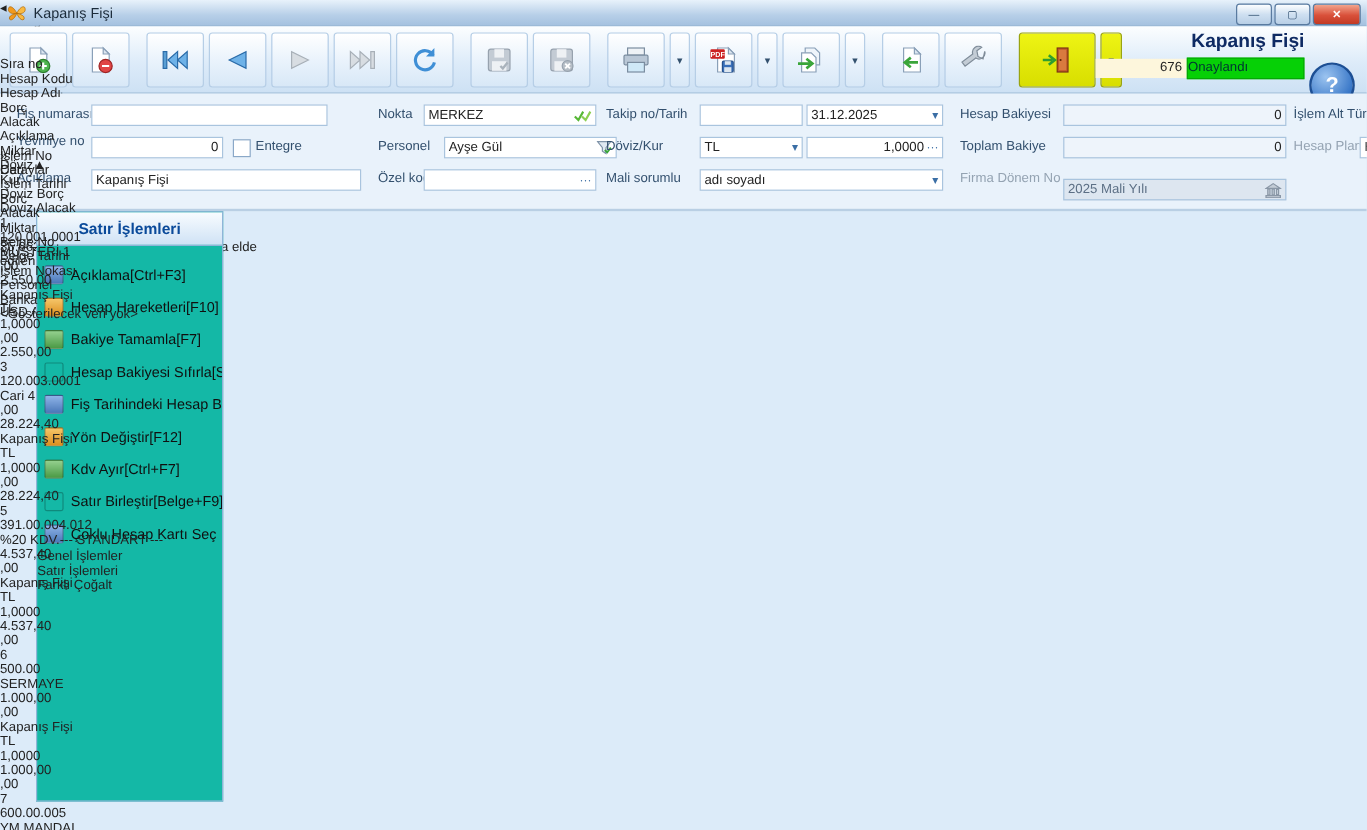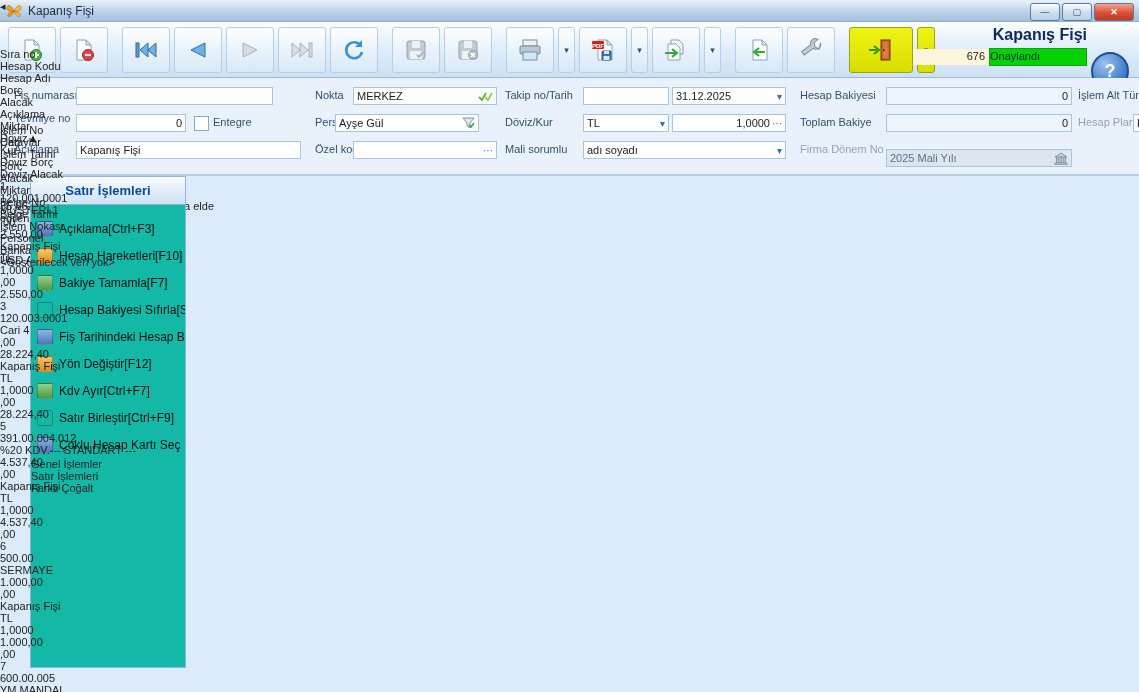--- a/index.html
+++ b/index.html
@@ -294,21 +294,21 @@
 <div class="flabel" style="left:315px;top:89px">Nokta</div>
 <div class="ffield" style="left:353px;top:87px;width:144px">
   <span class="val">MERKEZ</span>
   <svg width="15" height="11" viewBox="0 0 15 11">
     <path d="M1 6l3 3 4-7" stroke="#58b837" stroke-width="1.8" fill="none"></path>
       <path d="M7 6l3 3 4-7" stroke="#8ccf52" stroke-width="1.8" fill="none"></path>
   </svg>
 </div>
 
 <div class="flabel" style="left:315px;top:116px">Personel</div>
-<div class="ffield" style="left:335px;top:114px;width:144px">
+<div class="ffield" style="left:370px;top:114px;width:144px">
   <span class="val">Ayşe Gül</span>
   <svg width="13" height="12" viewBox="0 0 13 12">
     <path d="M1 1h11l-4 5v5l-3-2V6z" fill="#dfe8f1" stroke="#7f93a8"></path>
     <path d="M7 8l2 2 3-4" stroke="#3aa53a" stroke-width="1.5" fill="none"></path>
   </svg>
 </div>
 
 <div class="flabel" style="left:315px;top:143px">Özel kod</div>
 <div class="ffield" style="left:353px;top:141px;width:144px">
   <span class="val"></span>
@@ -401,21 +401,21 @@
       <div class="side-item">
         <span class="side-ico ic1"></span>
         <span class="side-label">Yön Değiştir[F12]</span>
       </div>
       <div class="side-item">
         <span class="side-ico ic2"></span>
         <span class="side-label">Kdv Ayır[Ctrl+F7]</span>
       </div>
       <div class="side-item">
         <span class="side-ico ic3"></span>
-        <span class="side-label">Satır Birleştir[Ctrl+F9]</span>
+        <span class="side-label">Satır Birleştir[Belge+F9]</span>
       </div>
       <div class="side-sep"></div>
       <div class="side-item">
         <span class="side-ico ic0"></span>
         <span class="side-label">Çoklu Hesap Kartı Seç</span>
       </div>
     </div>
   <div class="sb-groups">
       <div class="grp">Genel İşlemler</div>
       <div class="grp grp-active">Satır İşlemleri</div>

